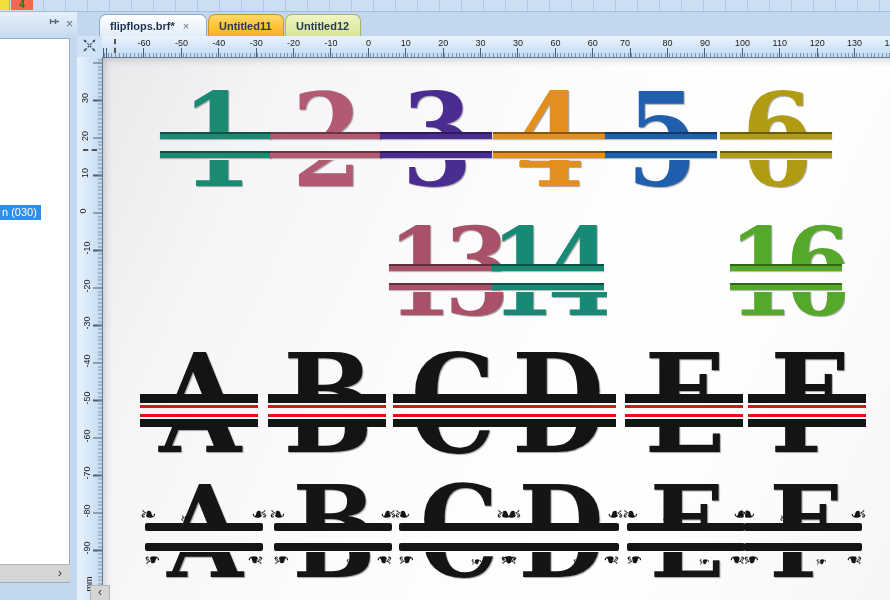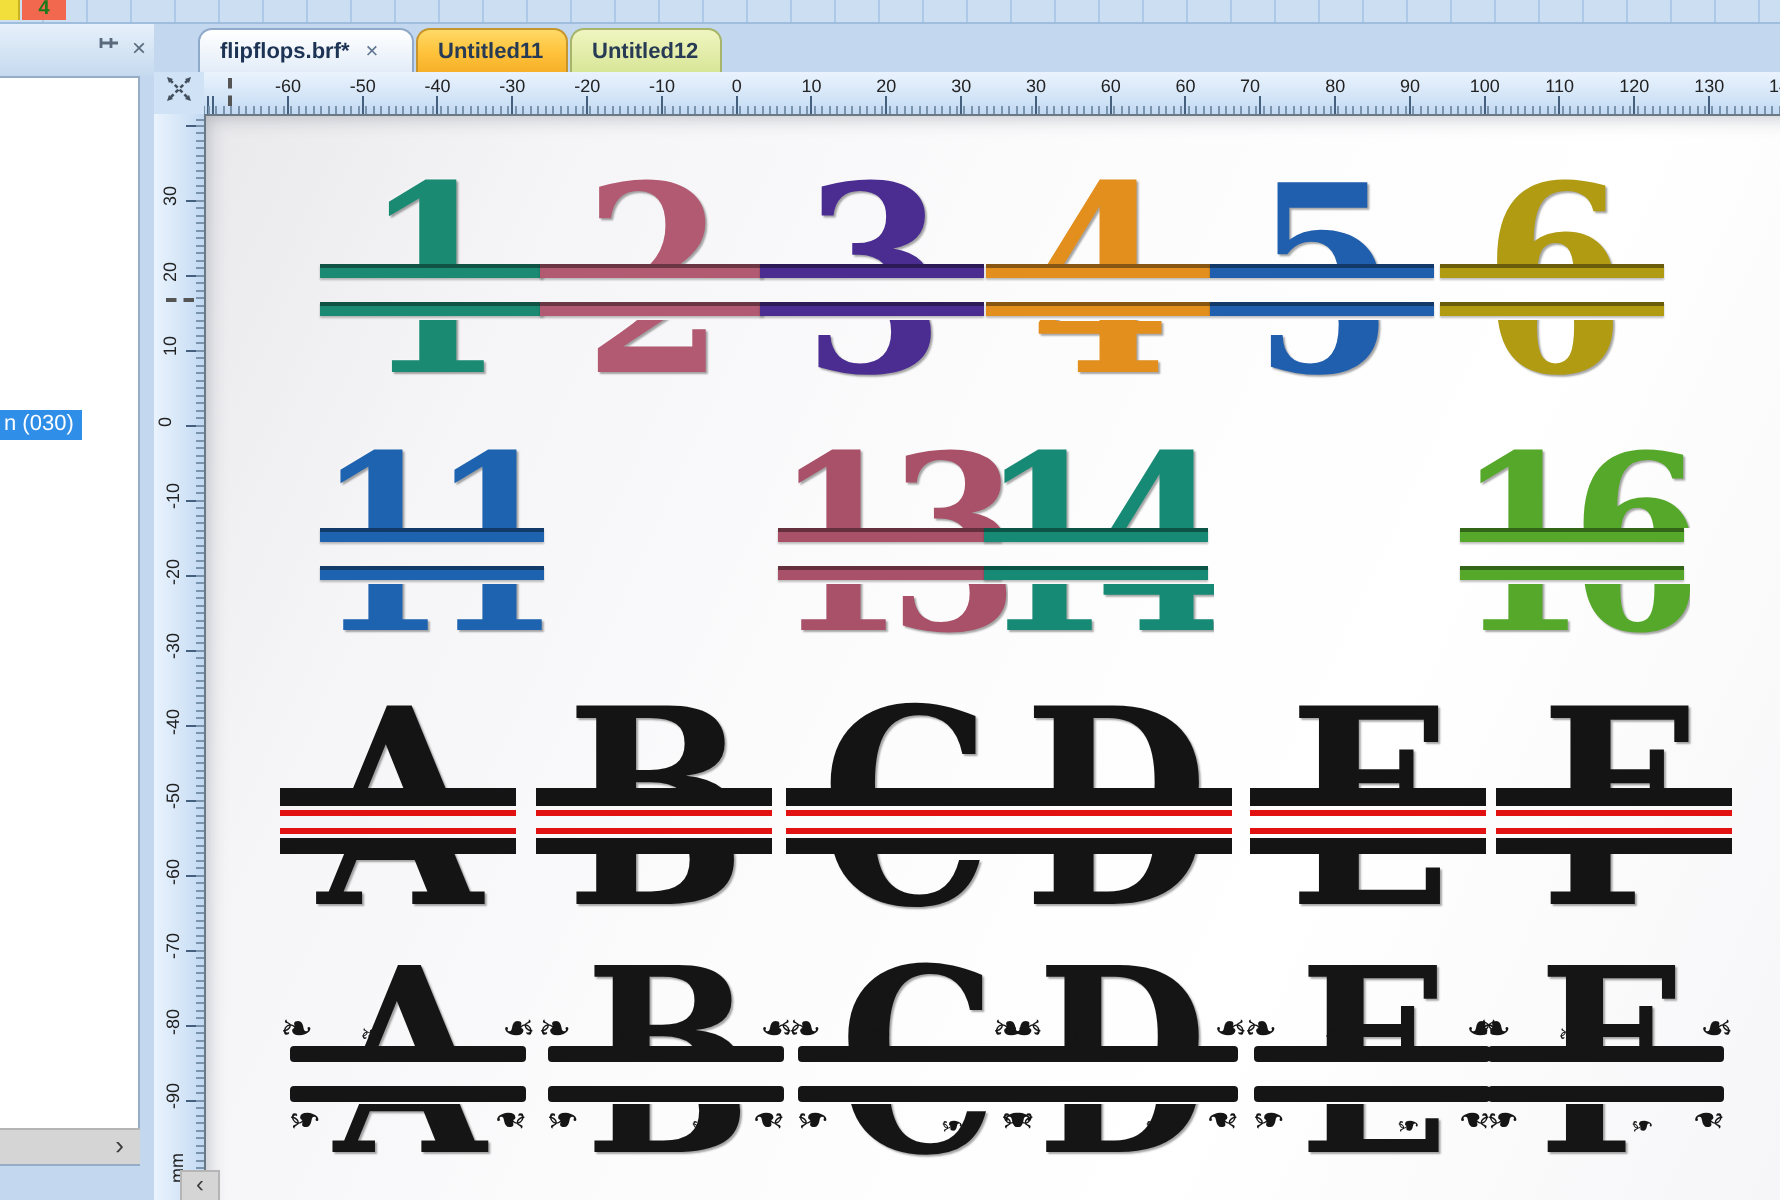--- a/index.html
+++ b/index.html
@@ -252,30 +252,20 @@
     <div class="glyphcell" style="left: 614px; top: 28px;">
       <div class="ghalf gtop">
         <div class="gchar" style="font-size: 100px; letter-spacing: -2px; color: rgb(176, 155, 19);">6</div>
       </div>
       <div class="ghalf gbot">
         <div class="gchar" style="font-size: 100px; letter-spacing: -2px; color: rgb(176, 155, 19);">6</div>
       </div>
       <div class="gbar bar-solid-top" style="background: rgb(176, 155, 19);"></div>
       <div class="gbar bar-solid-bot" style="background: rgb(176, 155, 19);"></div>
     </div>
-    <div class="glyphcell" style="left: 54px; top: 160px;">
-      <div class="ghalf gtop">
-        <div class="gchar" style="font-size: 92px; letter-spacing: -7px; color: rgb(30, 99, 176);">11</div>
-      </div>
-      <div class="ghalf gbot">
-        <div class="gchar" style="font-size: 92px; letter-spacing: -7px; color: rgb(30, 99, 176);">11</div>
-      </div>
-      <div class="gbar bar-solid-top" style="background: rgb(30, 99, 176);"></div>
-      <div class="gbar bar-solid-bot" style="background: rgb(30, 99, 176);"></div>
-    </div>
     <div class="glyphcell" style="left: 283px; top: 160px;">
       <div class="ghalf gtop">
         <div class="gchar" style="font-size: 92px; letter-spacing: -7px; color: rgb(168, 81, 104);">13</div>
       </div>
       <div class="ghalf gbot">
         <div class="gchar" style="font-size: 92px; letter-spacing: -7px; color: rgb(168, 81, 104);">13</div>
       </div>
       <div class="gbar bar-solid-top" style="background: rgb(168, 81, 104);"></div>
       <div class="gbar bar-solid-bot" style="background: rgb(168, 81, 104);"></div>
     </div>

